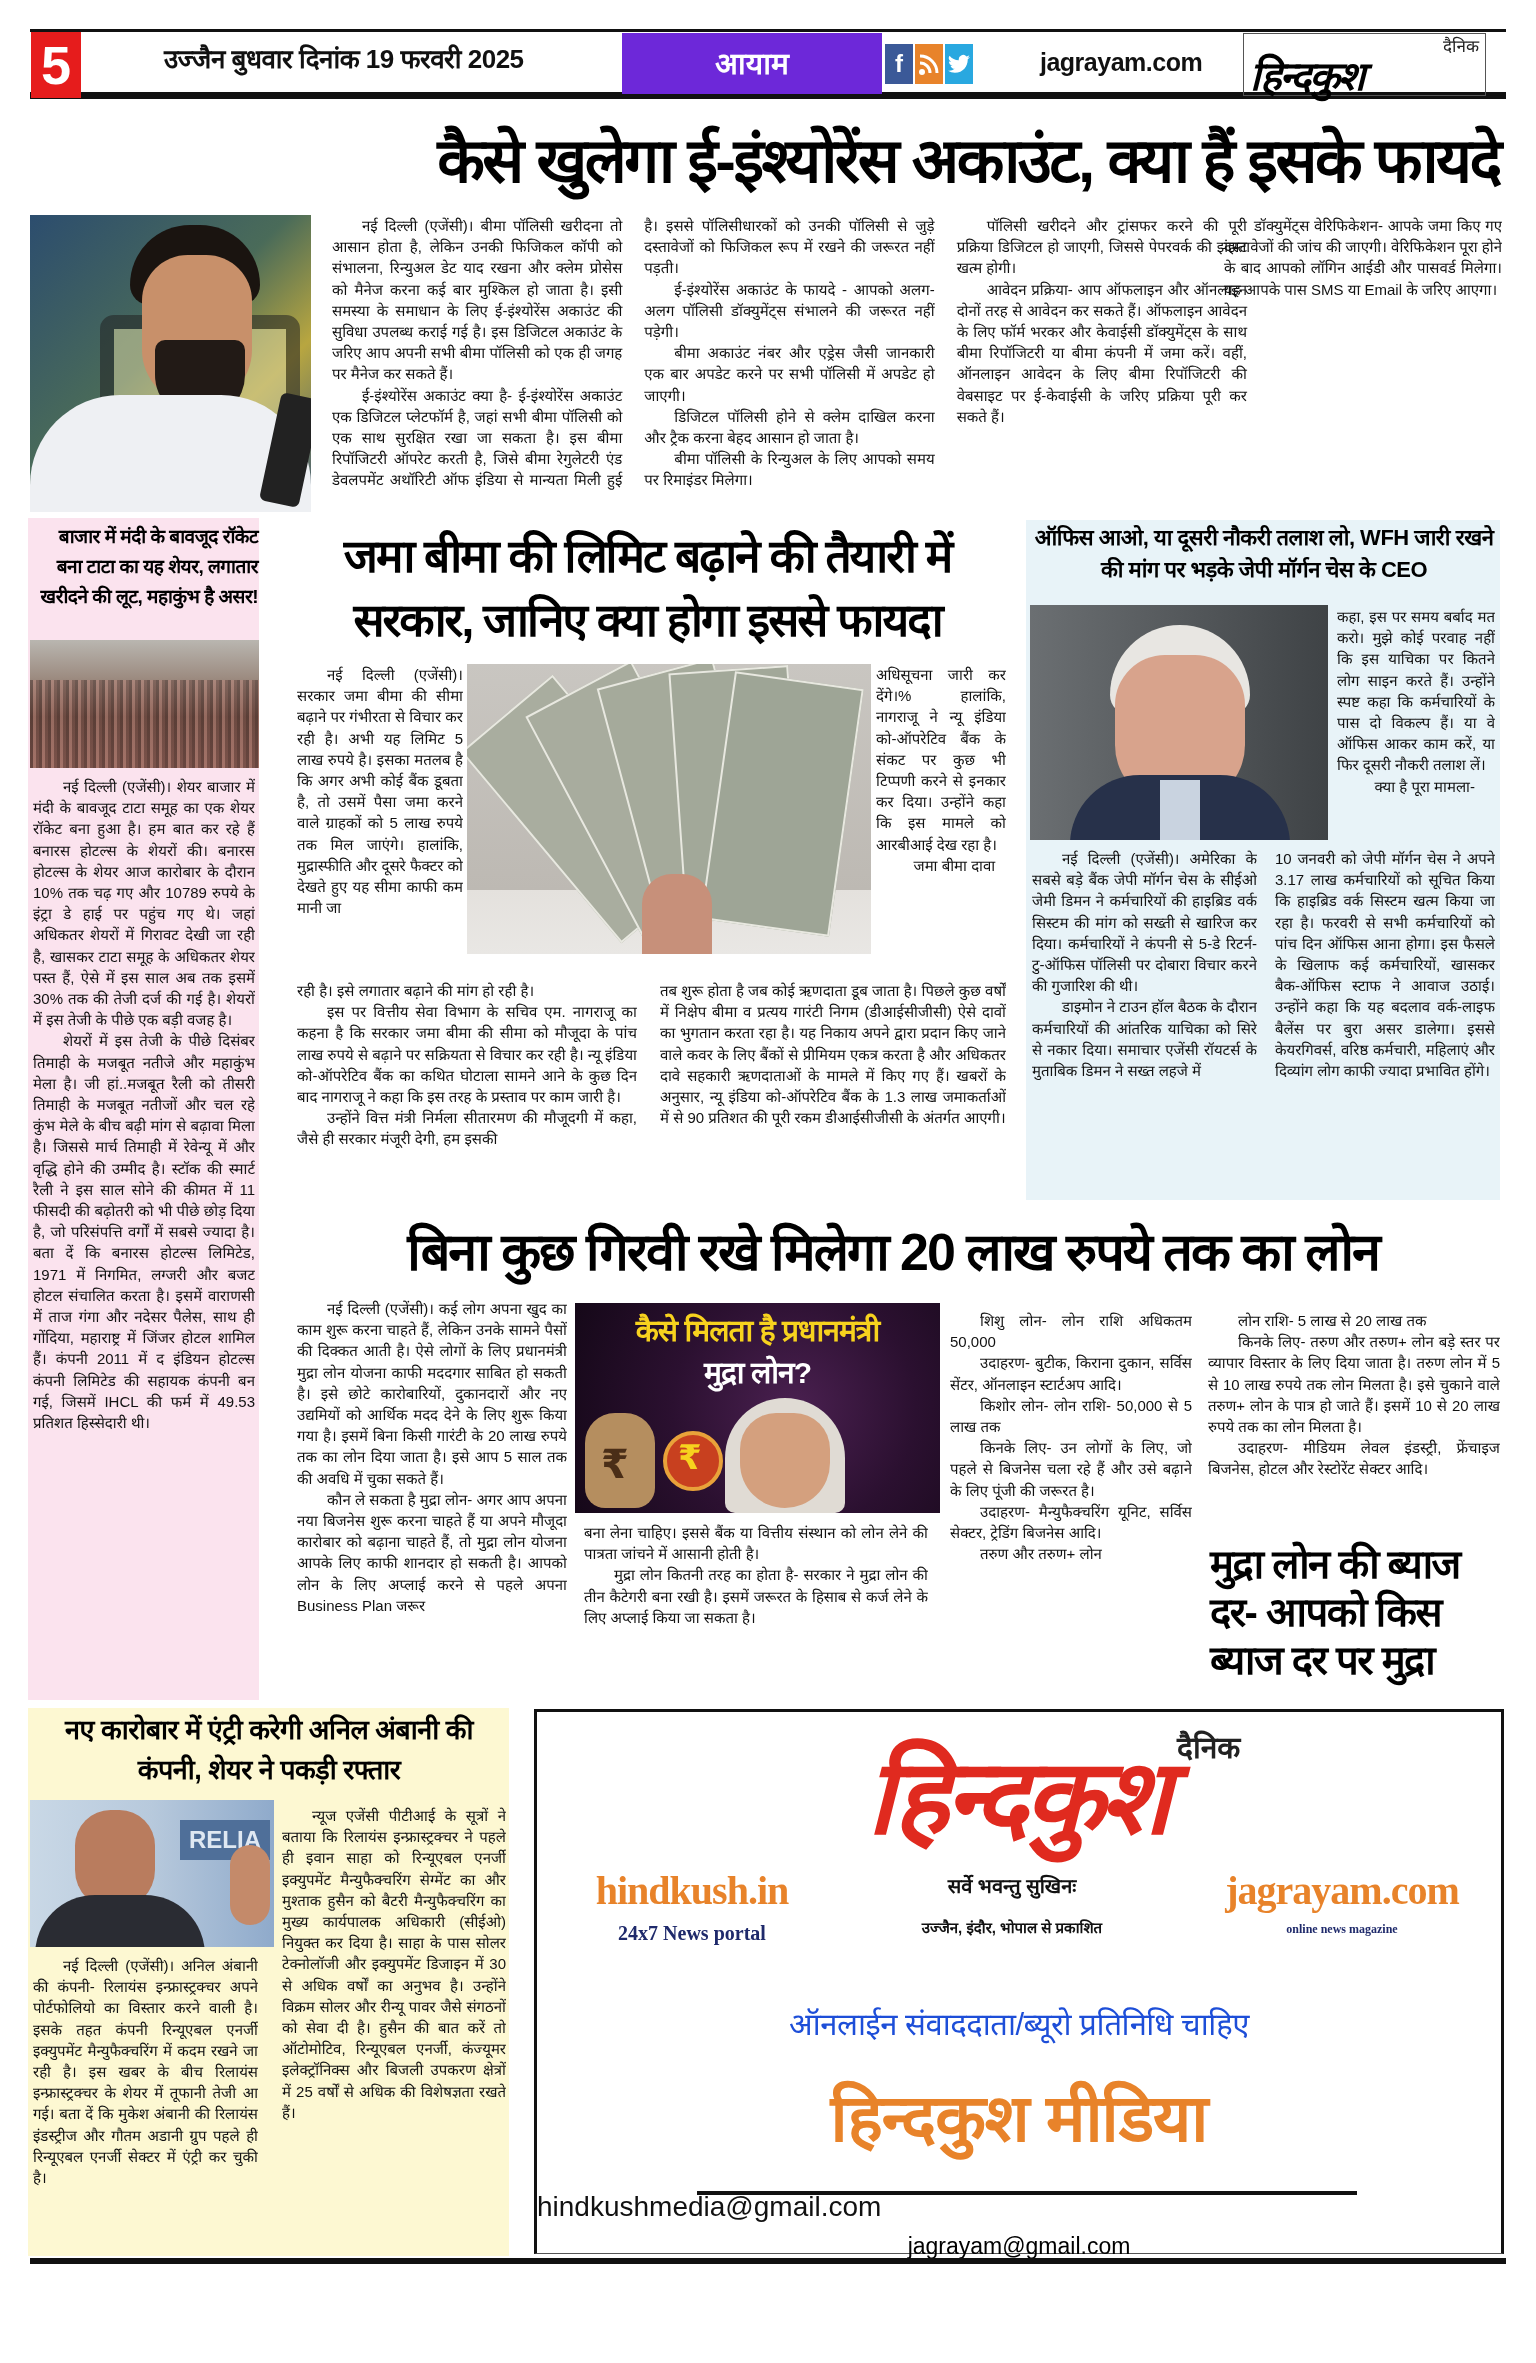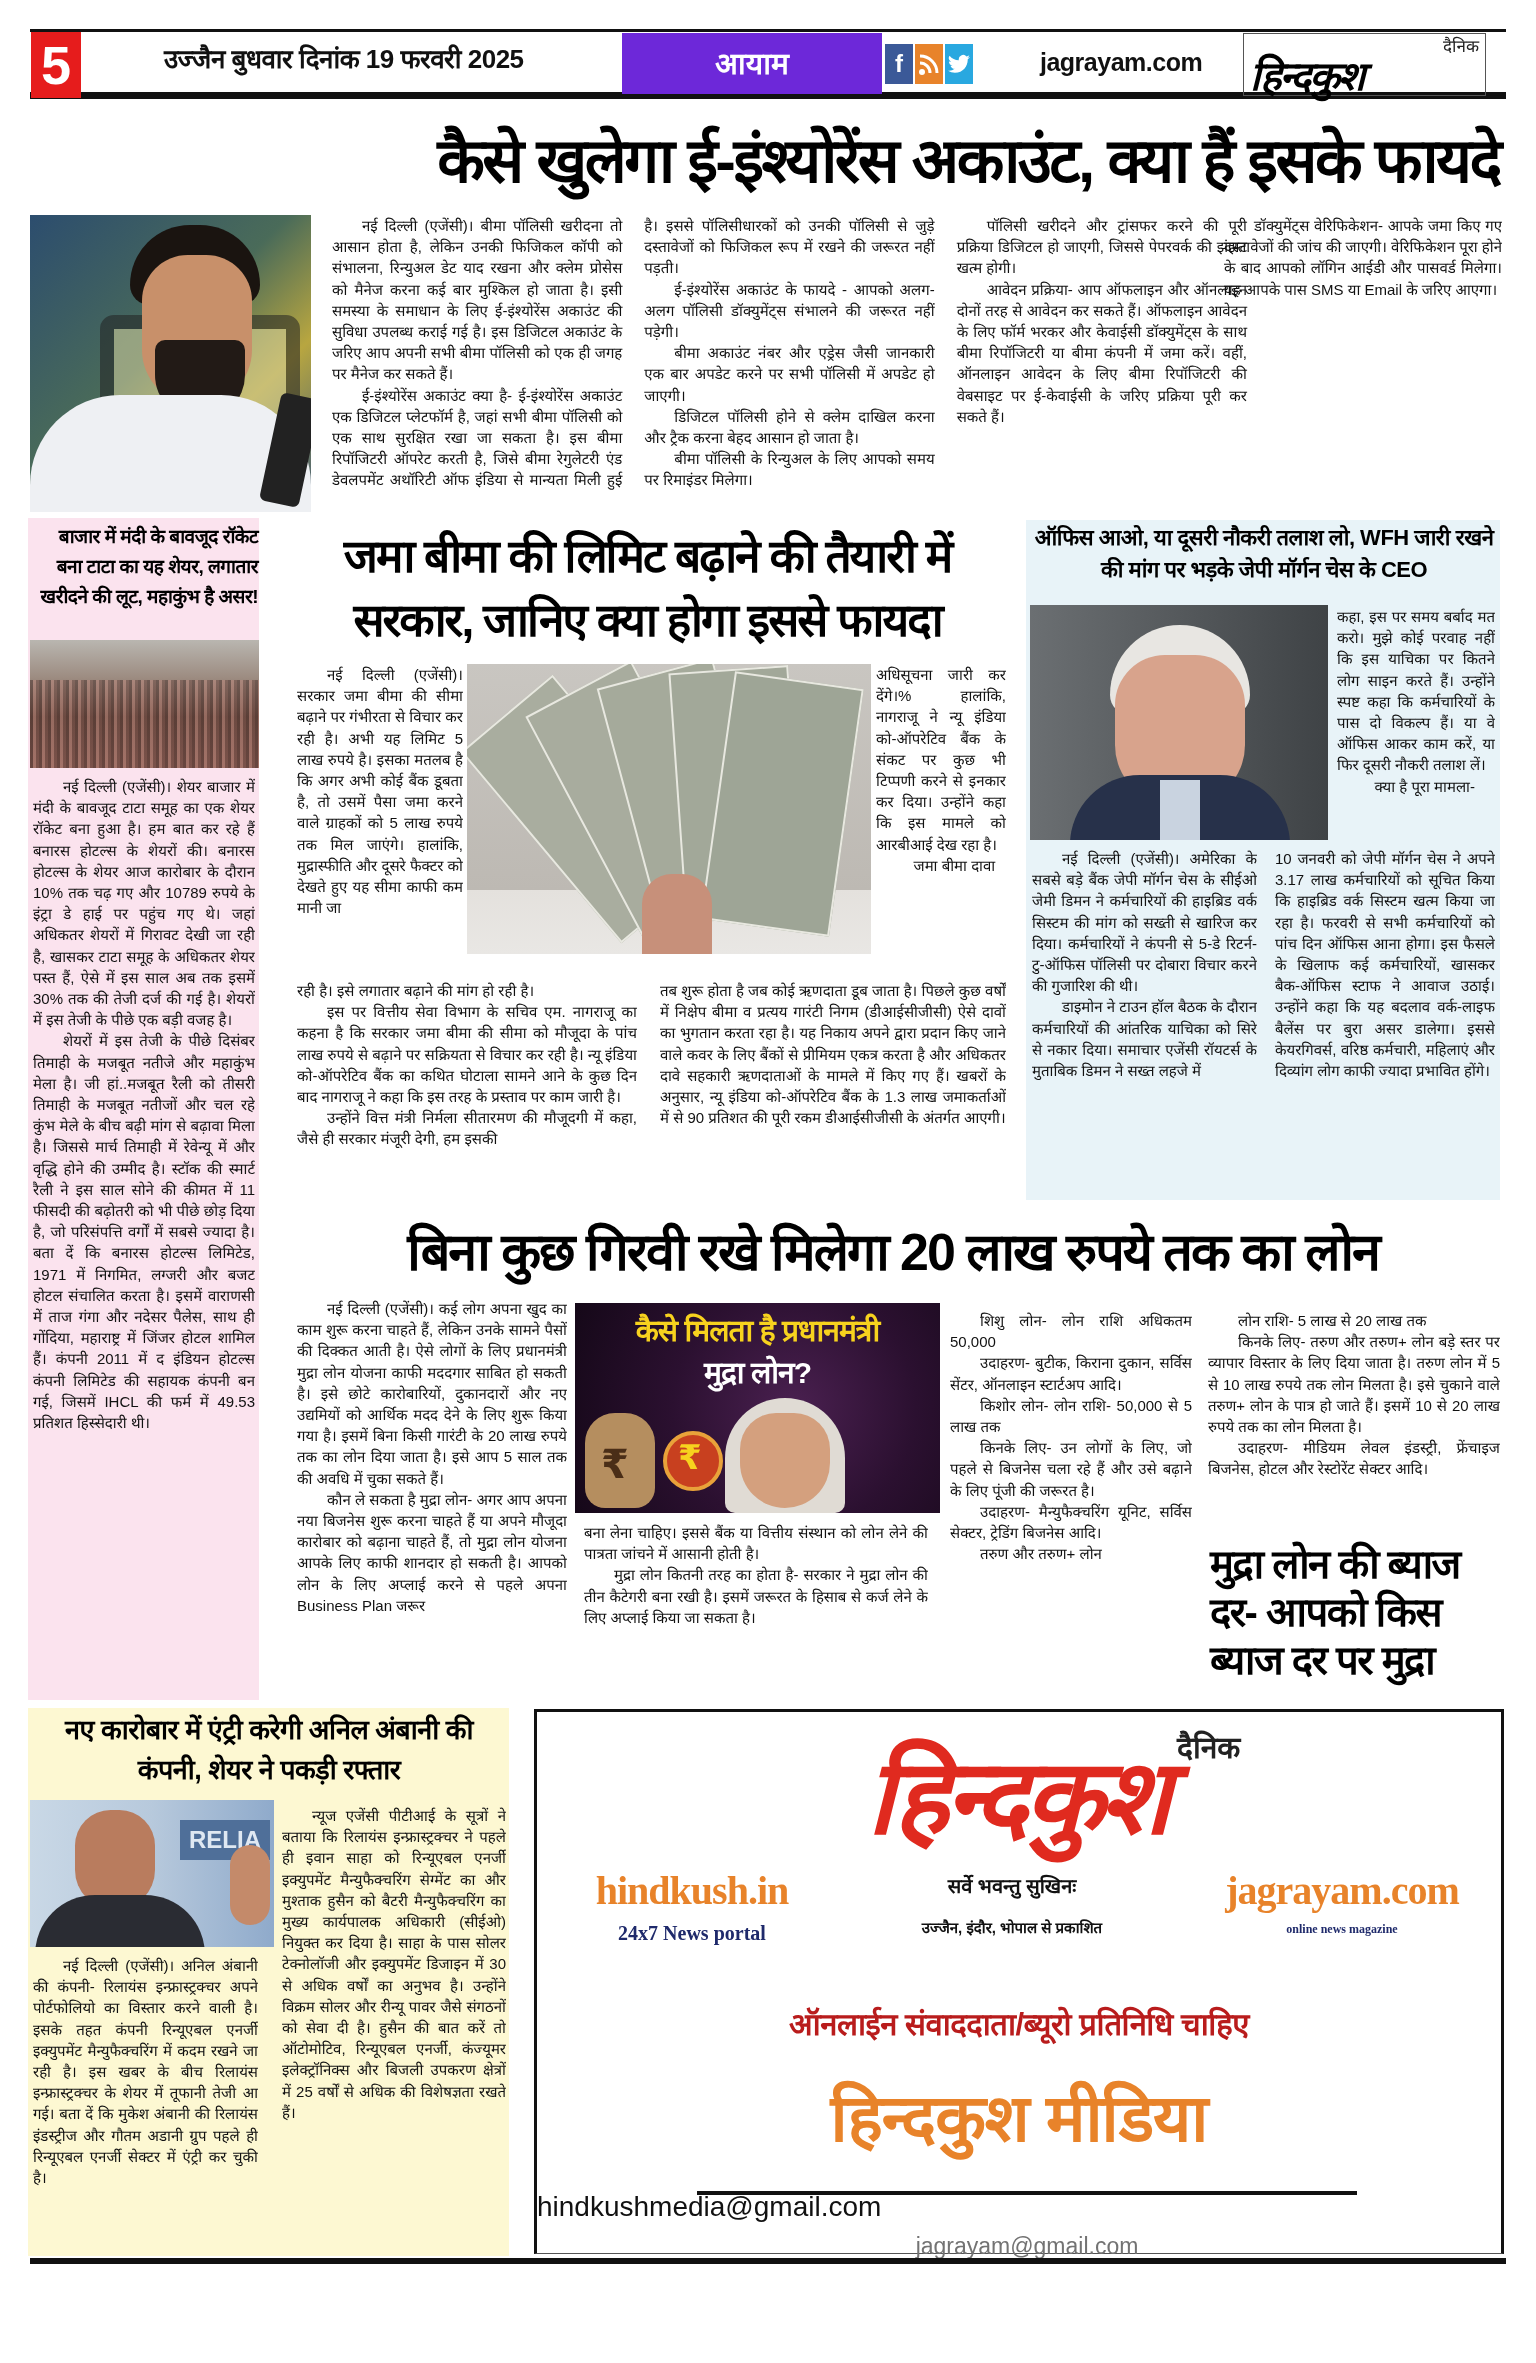--- a/index.html
+++ b/index.html
@@ -193,20 +193,20 @@
 
 <div id="ad-box" class="abs">
   <div class="abs" style="left:640px;top:14px;font-size:30px;font-weight:700;color:#222;">दैनिक</div>
   <div class="abs" style="left:160px;top:10px;width:640px;text-align:center;font-size:104px;font-weight:900;font-style:italic;color:#e02a1f;letter-spacing:-4px;line-height:150px;">हिन्दकुश</div>
   <div class="abs" style="left:20px;top:155px;width:270px;text-align:center;font-family:'Liberation Serif','DejaVu Serif',serif;font-size:40px;font-weight:700;color:#e8832a;letter-spacing:-1px;">hindkush.in</div>
   <div class="abs" style="left:20px;top:210px;width:270px;text-align:center;font-family:'Liberation Serif','DejaVu Serif',serif;font-size:20px;font-weight:700;color:#1f2a6b;">24x7 News portal</div>
   <div class="abs" style="left:300px;top:160px;width:350px;text-align:center;font-size:20px;font-weight:700;color:#111;">सर्वे भवन्तु सुखिनः</div>
   <div class="abs" style="left:300px;top:205px;width:350px;text-align:center;font-size:15px;font-weight:700;color:#111;">उज्जैन, इंदौर, भोपाल से प्रकाशित</div>
   <div class="abs" style="left:650px;top:155px;width:310px;text-align:center;font-family:'Liberation Serif','DejaVu Serif',serif;font-size:40px;font-weight:700;color:#e8832a;letter-spacing:-1px;">jagrayam.com</div>
   <div class="abs" style="left:650px;top:210px;width:310px;text-align:center;font-family:'Liberation Serif','DejaVu Serif',serif;font-size:12px;font-weight:700;color:#1f2a6b;">online news magazine</div>
-  <div class="abs" style="left:0;top:290px;width:964px;text-align:center;font-size:31px;font-weight:700;color:#b91c1c;letter-spacing:-0.5px;">ऑनलाईन संवाददाता/ब्यूरो प्रतिनिधि चाहिए</div>
+  <div class="abs" style="left:0;top:290px;width:964px;text-align:center;font-size:31px;font-weight:400;color:#1d4ed8;letter-spacing:-0.5px;">ऑनलाईन संवाददाता/ब्यूरो प्रतिनिधि चाहिए</div>
   <div class="abs" style="left:0;top:358px;width:964px;text-align:center;font-size:66px;font-weight:900;color:#e8832a;letter-spacing:-1px;">हिन्दकुश मीडिया</div>
   <div class="abs" style="left:160px;top:479px;width:660px;height:4px;background:#111;"></div>
   <div class="abs" style="left:0;top:479px;width:964px;font-size:28px;color:#111;">hindkushmedia@gmail.com</div>
-  <div class="abs" style="left:8px;top:521px;width:964px;text-align:center;font-size:23px;color:#737373;">jagrayam@gmail.com</div>
+  <div class="abs" style="left:0;top:521px;width:964px;text-align:center;font-size:23px;color:#000000;">jagrayam@gmail.com</div>
 </div>
 
 <div id="bottom-rule" class="abs"></div>
 
 </body></html>

